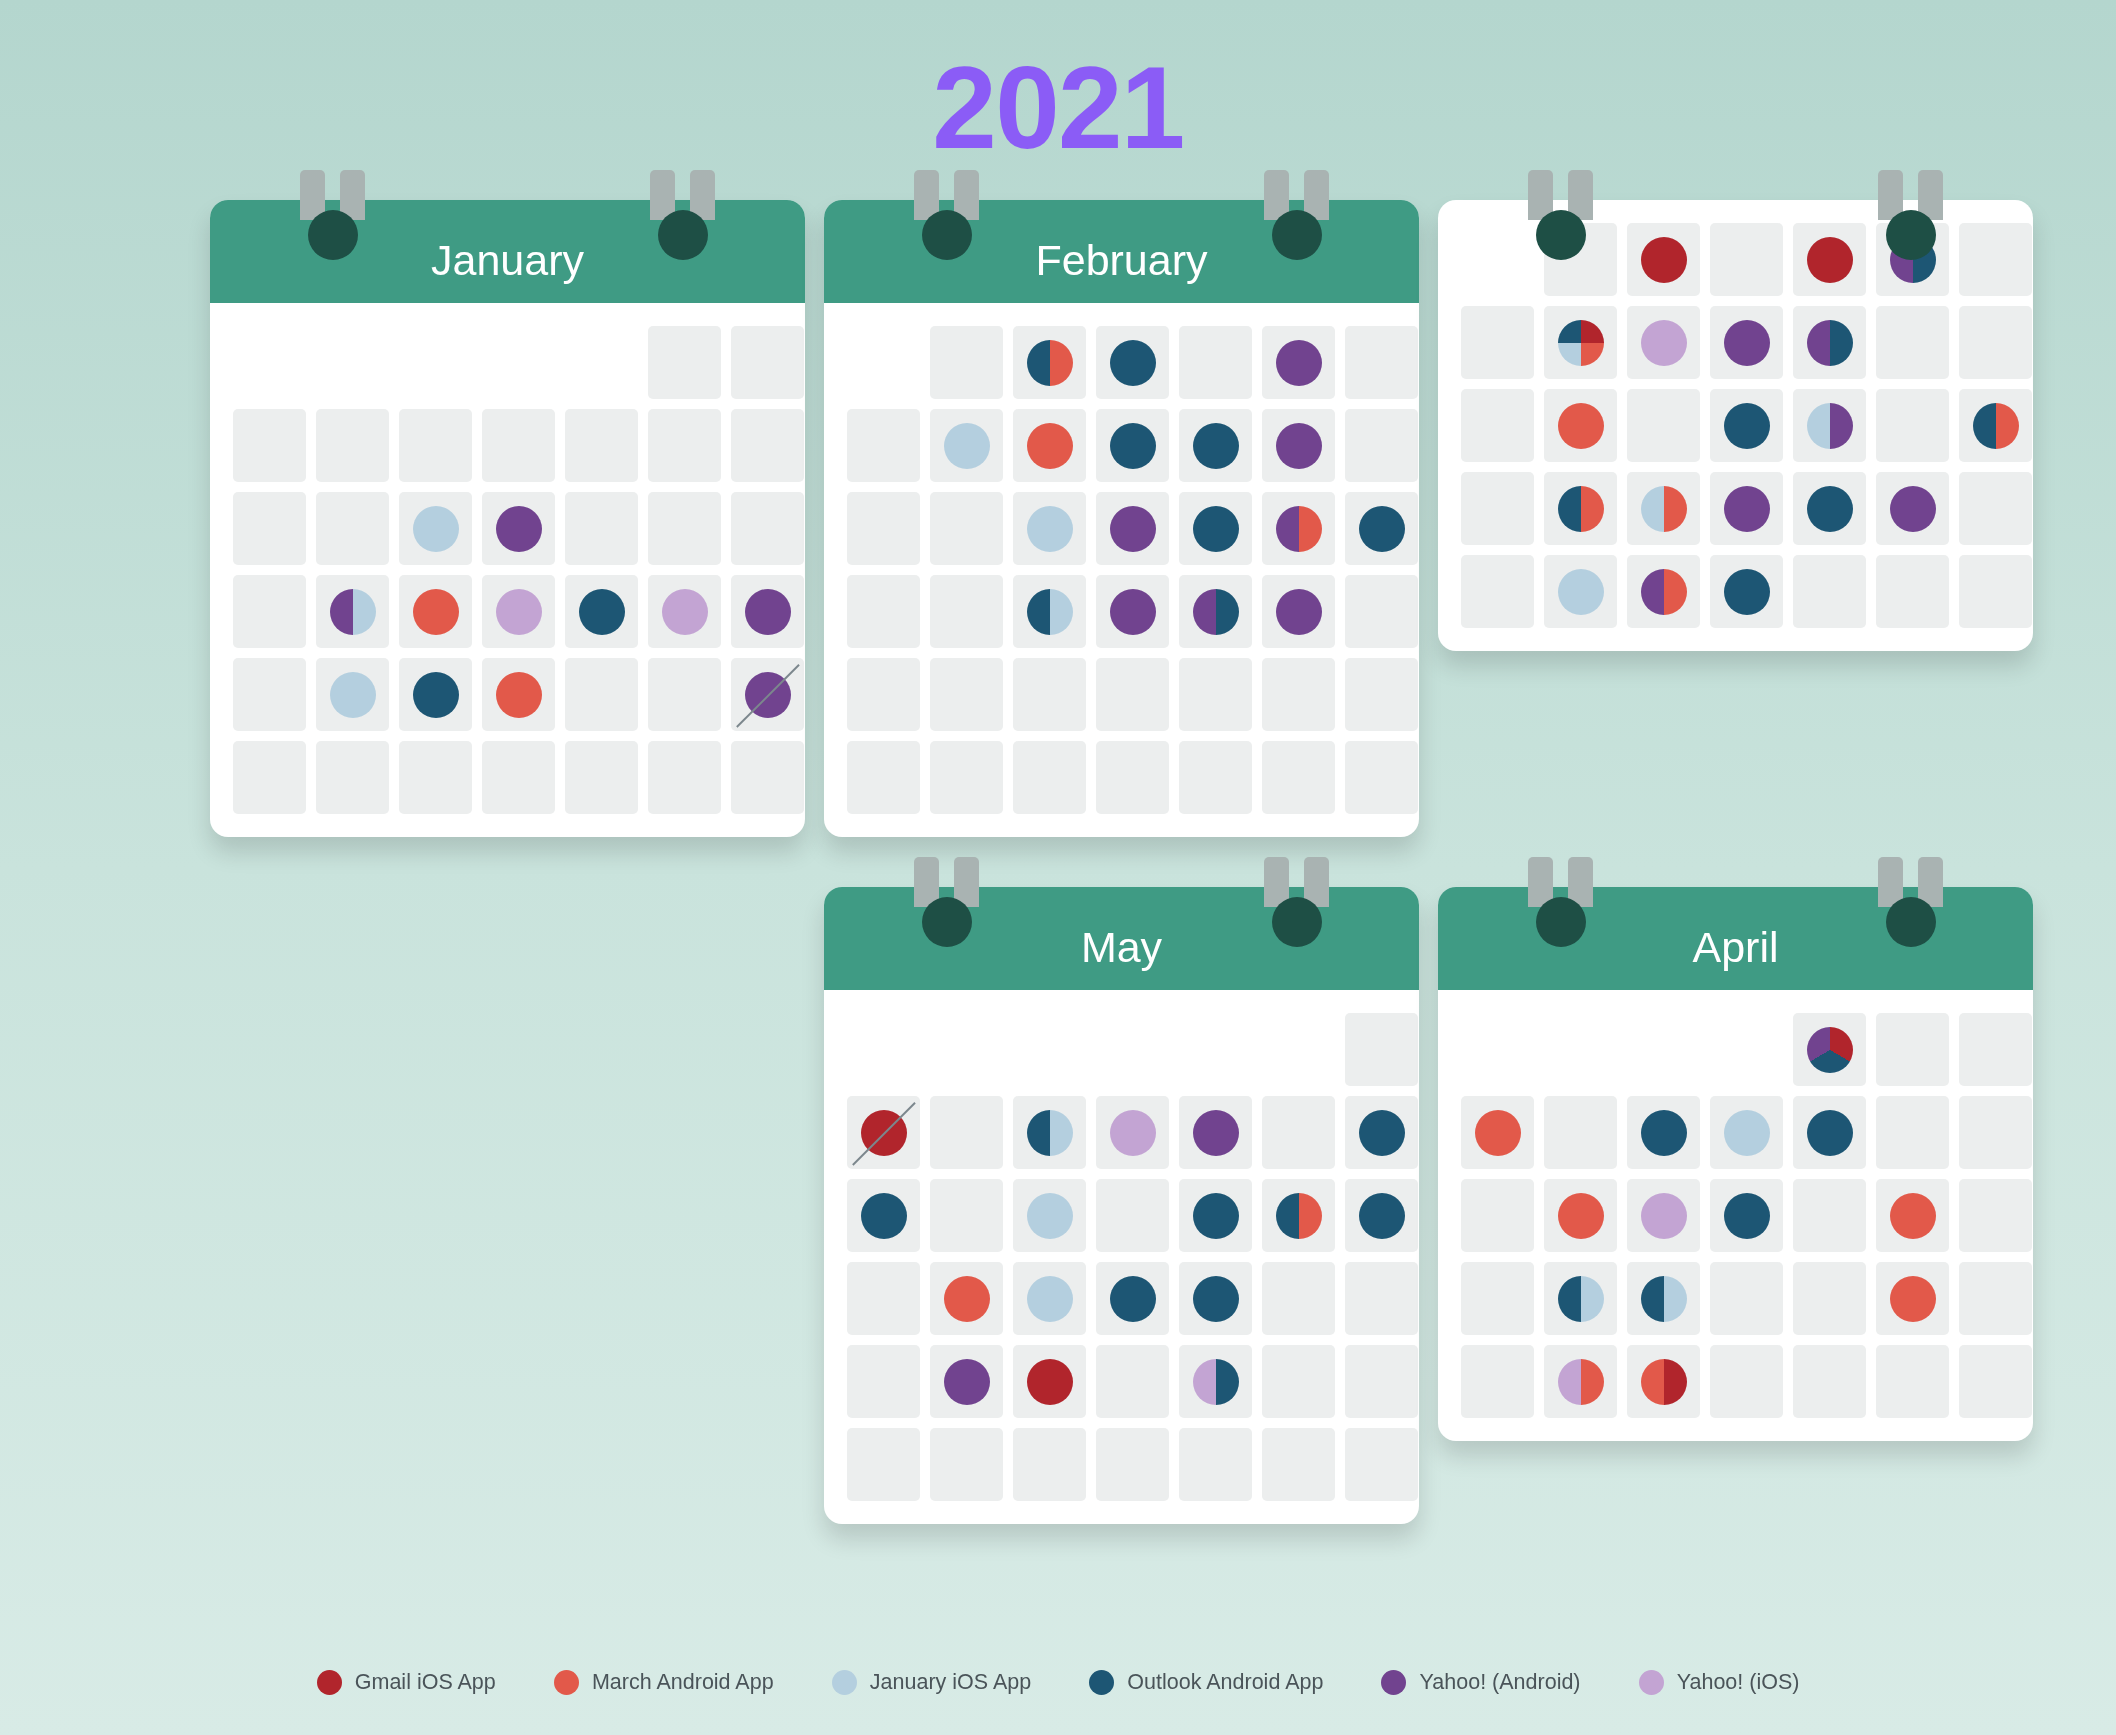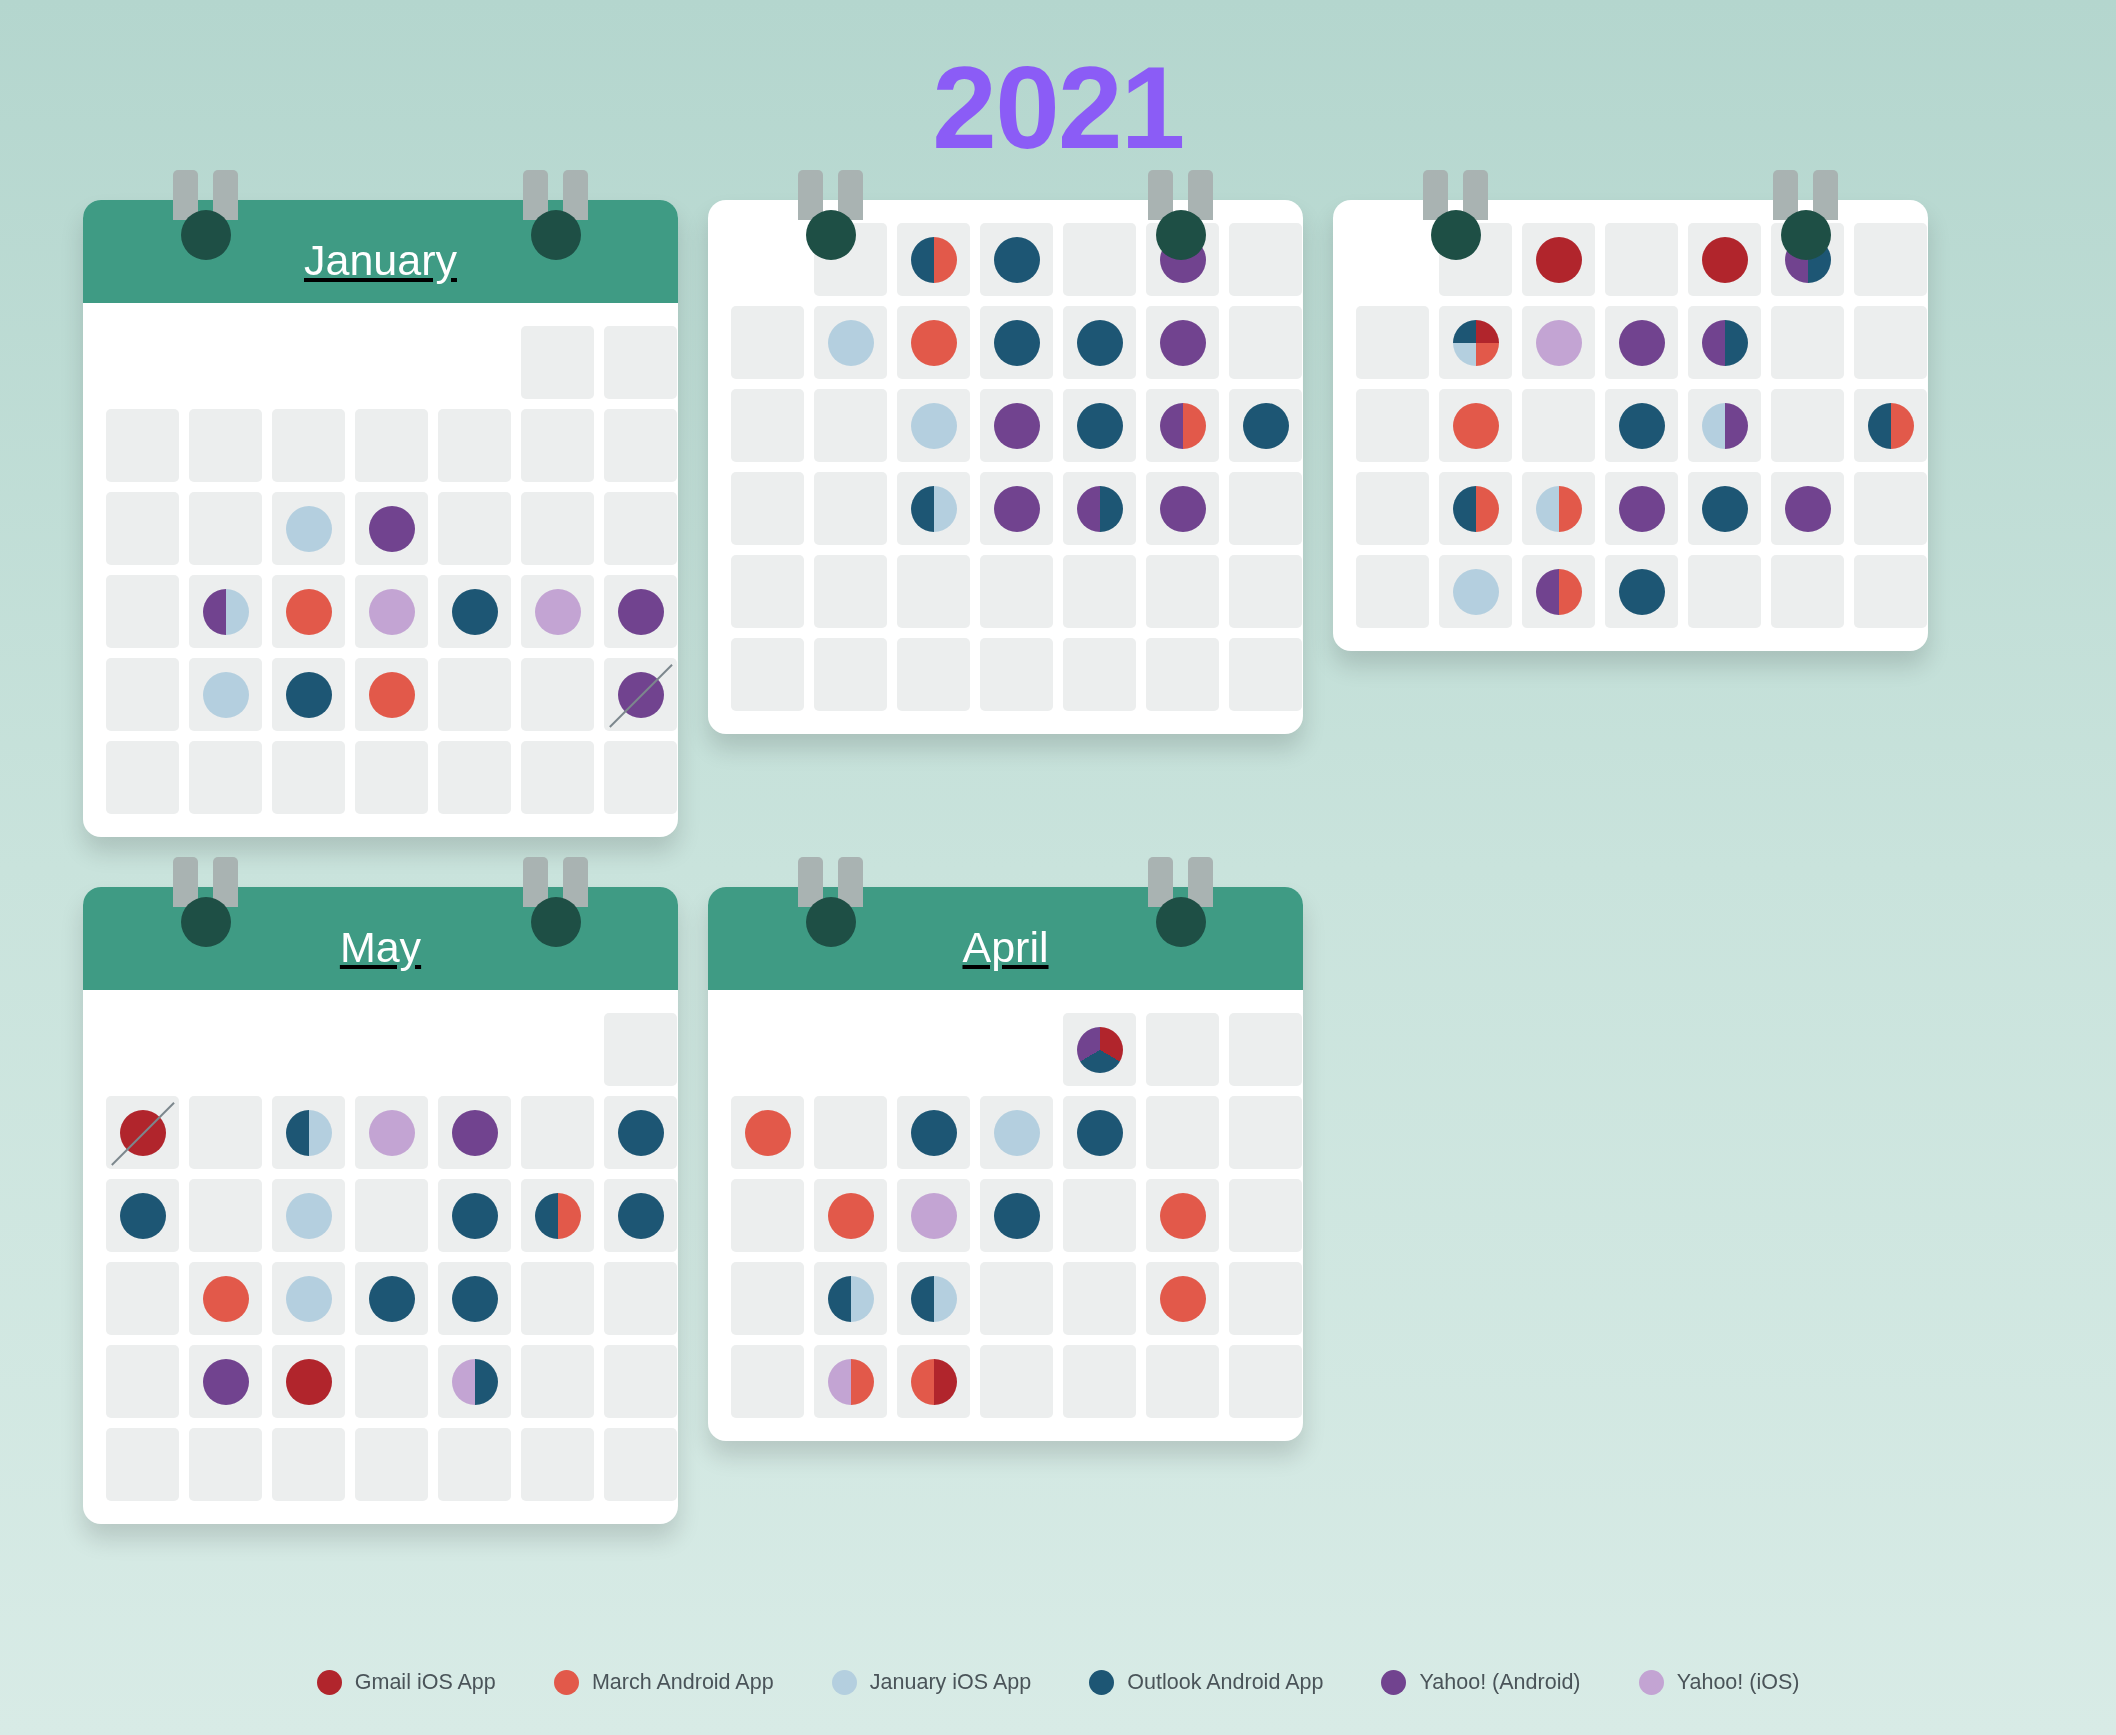--- a/index.html
+++ b/index.html
@@ -15,25 +15,24 @@
     text-align: center;
     font-size: 116px;
     font-weight: 800;
     color: #8b5cf6;
     margin-bottom: 25px;
     letter-spacing: -1.7px;
   }
   .calendars {
     display: flex;
     flex-wrap: wrap;
-    justify-content: flex-start;
-    gap: 50px 30px;
+    justify-content: flex-end;
+    gap: 50px 19px;
     max-width: 1984px;
     margin: 0 auto;
-    text-decoration: underline;
   }
   .calendar {
     position: relative;
     width: 595px;
   }
   .rings {
     position: absolute;
     top: -30px;
     left: 0; right: 0;
     display: flex;
@@ -238,20 +237,21 @@
           <div class="post-right"></div>
           <div class="hole"></div>
         </div>
         <div class="ring">
           <div class="post-left"></div>
           <div class="post-right"></div>
           <div class="hole"></div>
         </div>
       </div>
       <div class="cal-card">
+        <div class="cal-header">February</div>
         <div class="cal-grid">
           <div class="cell empty"></div>
           <div class="cell blank"></div>
           <div class="cell blank">
             <div class="dot" style="background: conic-gradient(rgb(226, 89, 74) 0deg, rgb(226, 89, 74) 180deg, rgb(29, 86, 116) 180deg, rgb(29, 86, 116) 360deg);"></div>
           </div>
           <div class="cell blank">
             <div class="dot" style="background: rgb(29, 86, 116);"></div>
           </div>
           <div class="cell blank"></div>

